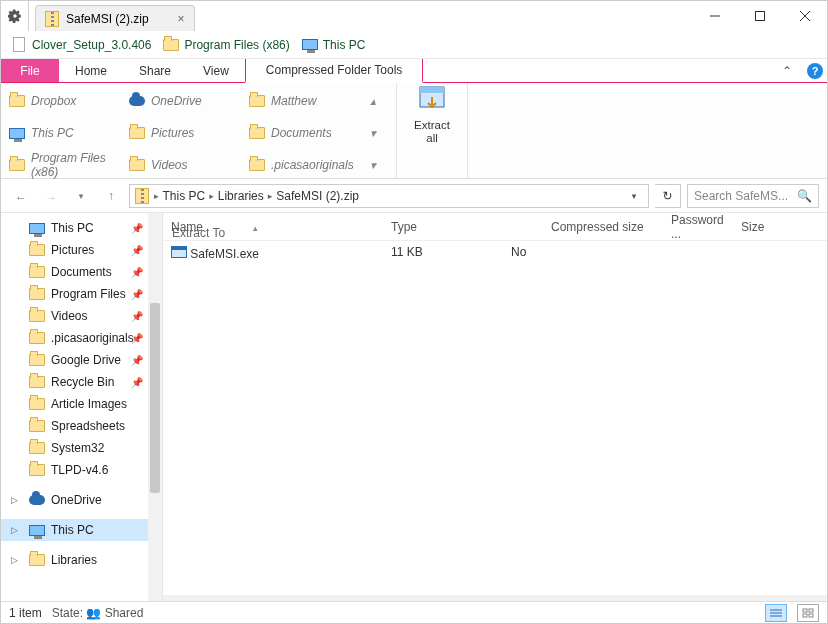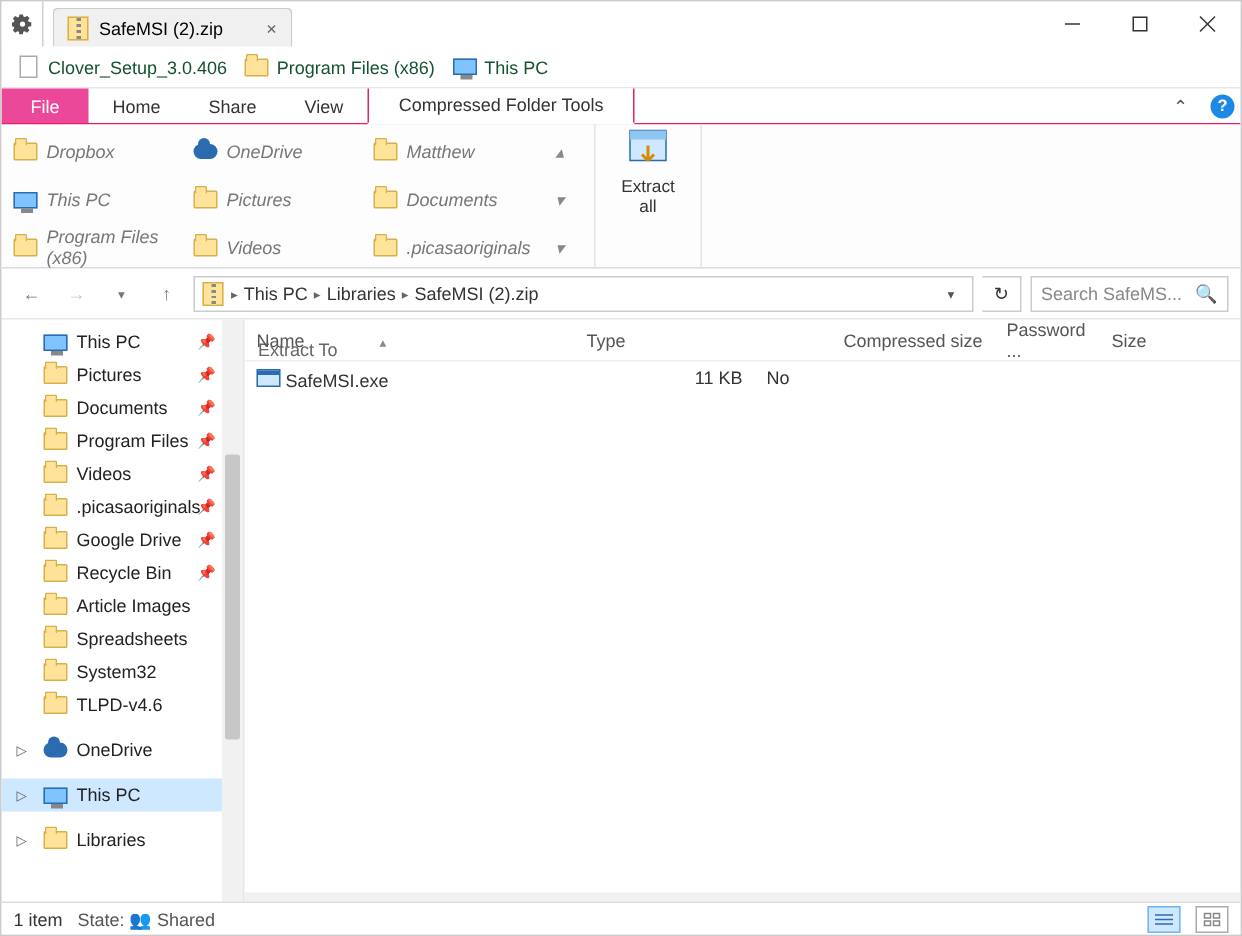--- a/index.html
+++ b/index.html
@@ -64,21 +64,21 @@
 .titem.spaced { margin-top: 8px; }
 .titem.selected { background: #cde8ff; }
 .titem .triangle { position:absolute; left:10px; color:#666; font-size:9px;}
 
 
 .content { flex: 1; display: flex; flex-direction: column; position: relative; }
 .colhead { height: 28px; display: flex; align-items: center; border-bottom: 1px solid #eee; color: #555; }
 .col { padding: 0 8px; }
 .col.name { width: 220px; }
 .col.type { width: 160px; }
-.col.comp { width: 120px; text-align: right; }
+.col.comp { width: 120px; }
 .col.pwd { width: 70px; }
 .col.size { width: 40px; }
 .sortmark { color:#888; font-size:9px; margin-left:50px;}
 .row { height: 22px; display: flex; align-items: center; color: #333; }
 .hsbar { position: absolute; bottom: 0; left: 0; right: 0; height: 16px; background: #f1f1f1; display:flex; align-items:center;}
 .hsbar .arrow { width:16px; display:flex; justify-content:center; color:#666;}
 .hsbar .track { flex:1; position:relative;}
 
 
 .status { position: absolute; left: 0; right: 0; bottom: 0; height: 22px; border-top: 1px solid #dcdcdc; display: flex; align-items: center; padding: 0 8px; gap: 10px; background: #fff; font-size: 11.5px; color: #333;}

